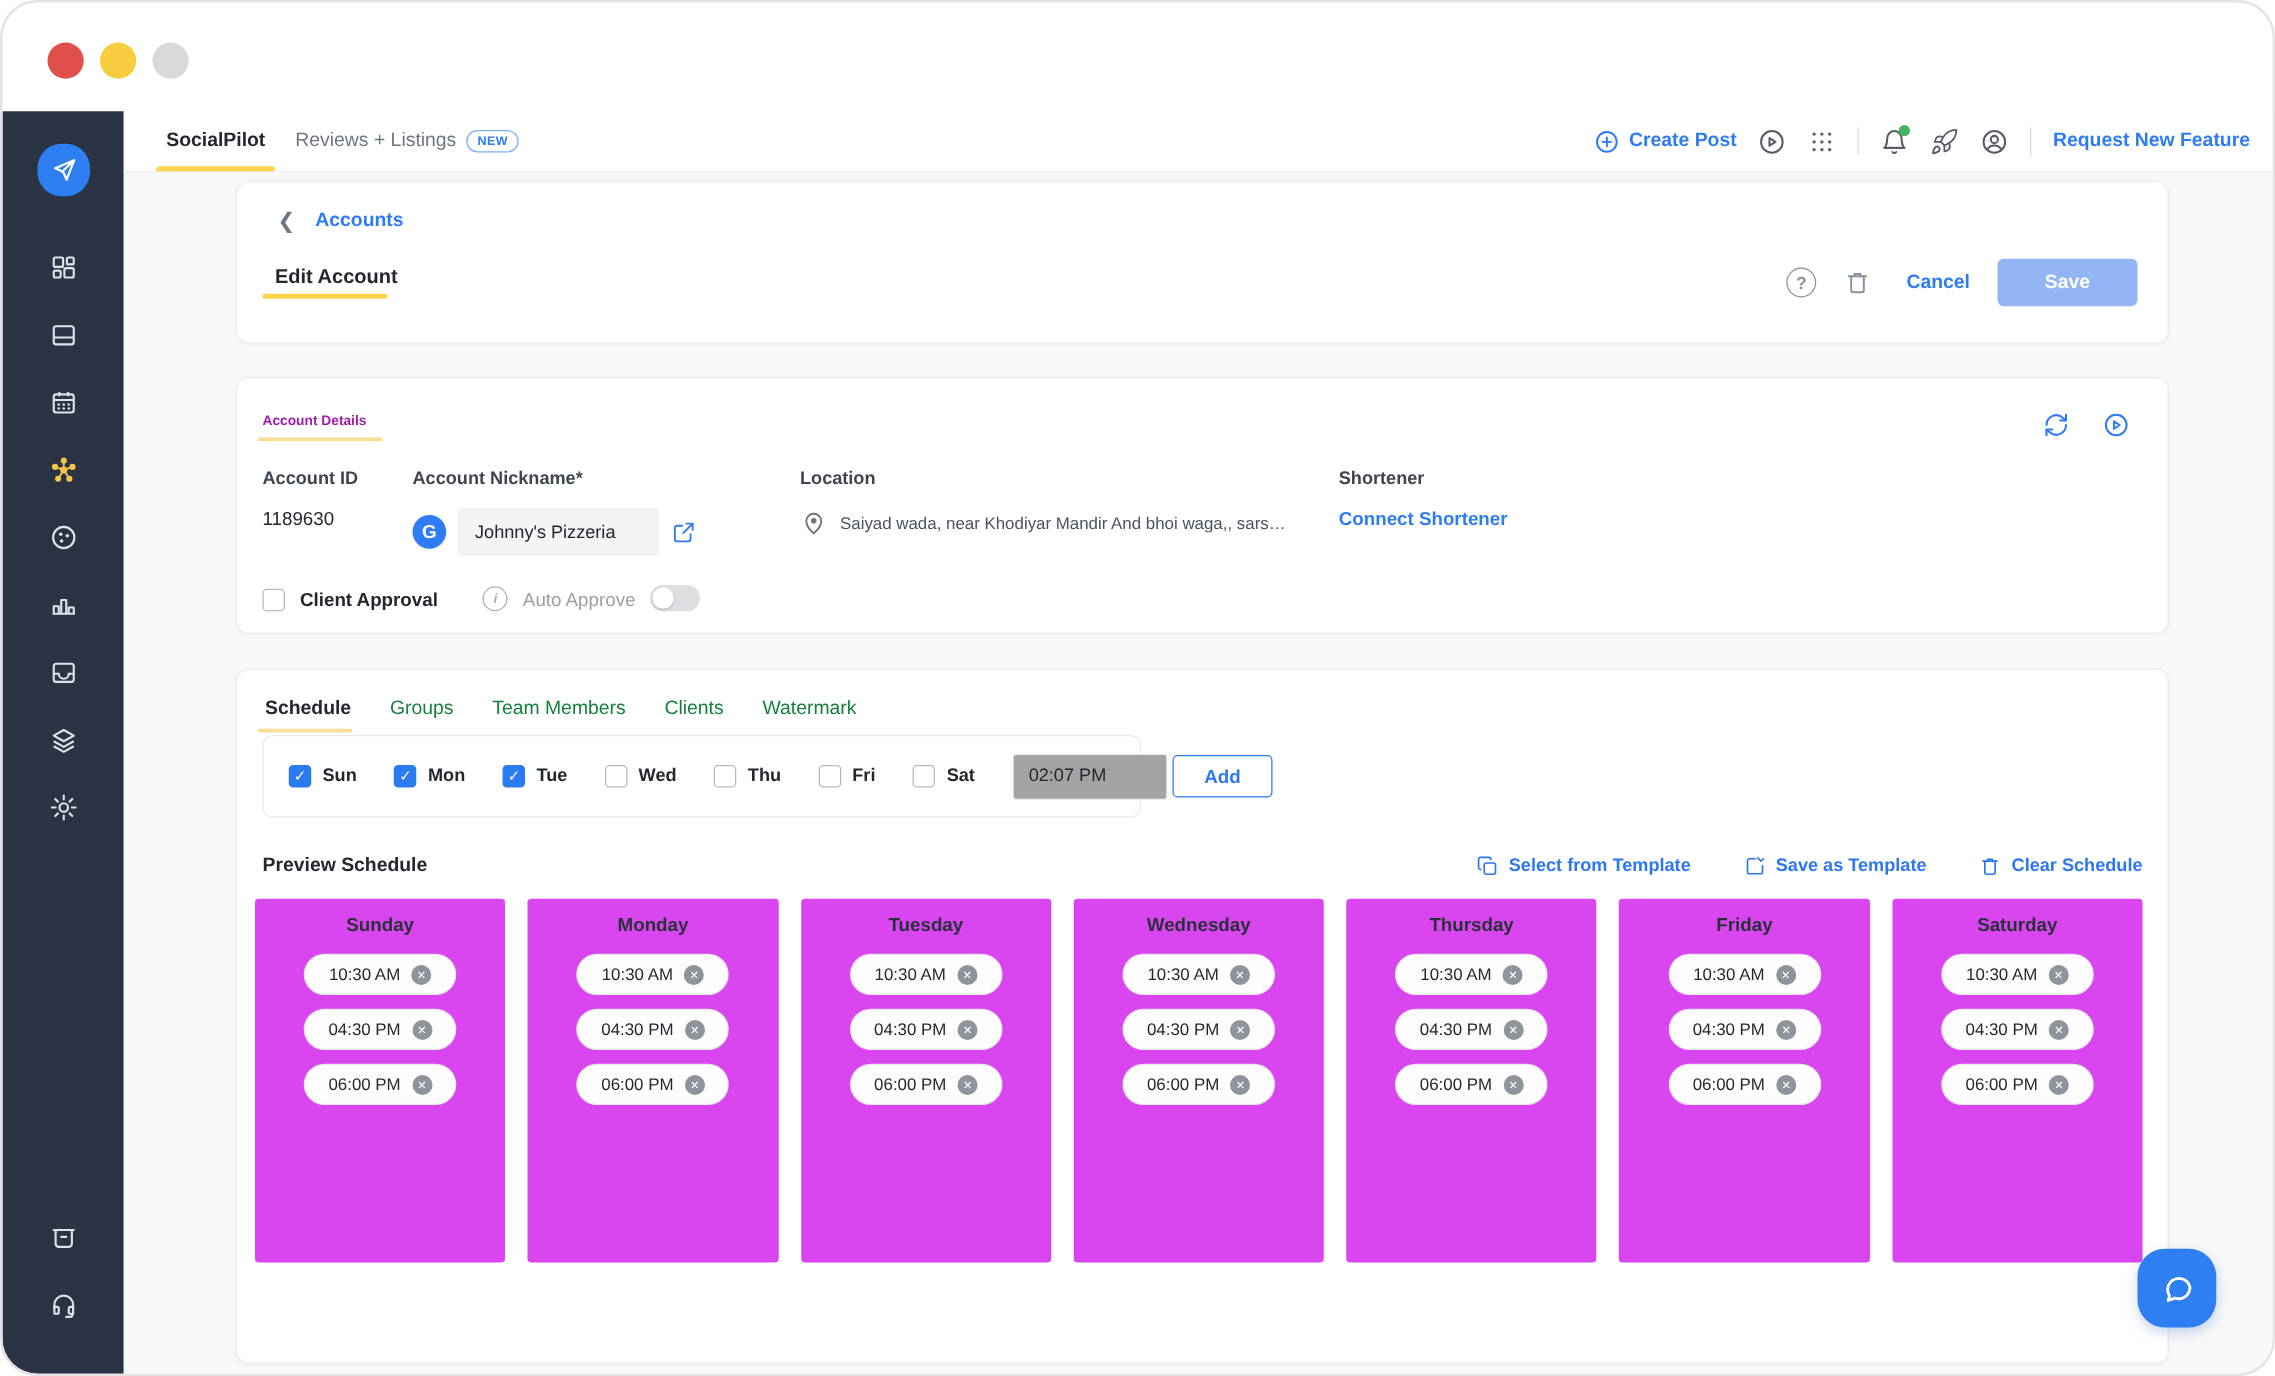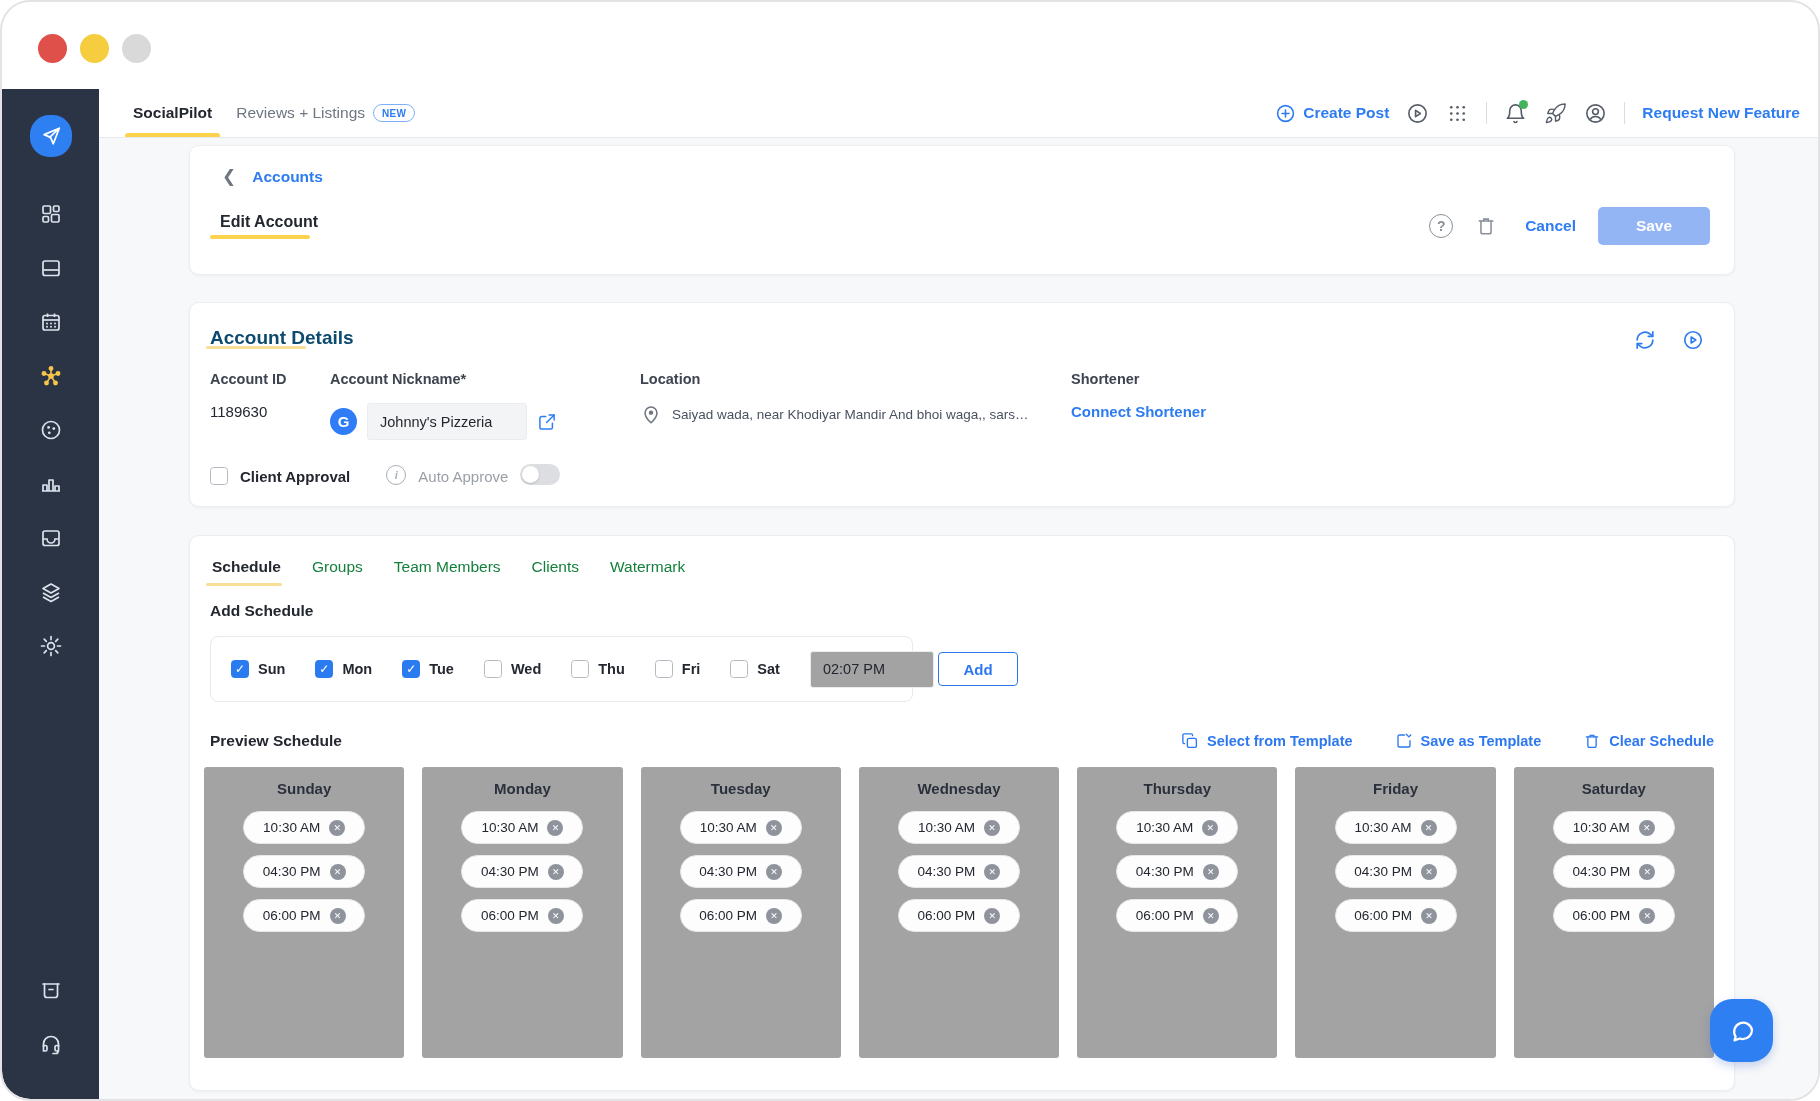--- a/index.html
+++ b/index.html
@@ -45,21 +45,21 @@
   .title-row { display:flex; align-items:center; margin-top:20px; }
   .page-title { font-size:16px; font-weight:700; color:#23272f; position:relative; padding:0 6px 8px 6px; }
   .page-title::after { content:""; position:absolute; left:-4px; bottom:0; width:100px; height:4.5px; background:#fdd24c; border-radius:3px; }
   .title-actions { margin-left:auto; display:flex; align-items:center; gap:22px; }
   .circle-q { width:24px; height:24px; border:1.6px solid #8a9099; border-radius:50%; color:#8a9099; font-size:14px; font-weight:700; display:flex; align-items:center; justify-content:center; cursor:pointer; }
   .gray-ic { width:22px; height:22px; color:#8a9099; cursor:pointer; }
   .gray-ic svg { width:22px; height:22px; }
   .cancel-link { color:#2e7cf2; font-size:15.5px; font-weight:700; cursor:pointer; margin-left:6px; }
   .save-btn { width:112px; height:38px; background:#93b5f4; color:#fff; font-size:15.5px; font-weight:700; border:none; border-radius:5px; cursor:pointer; }
 
-  .section-title { font-size:19px; font-weight:700; color:#0c4a6e; position:relative; display:inline-block; }
+  .section-title { font-size:11px; font-weight:700; color:#a21caf; position:relative; display:inline-block; padding-bottom:10px; }
   .section-title::after { content:""; position:absolute; left:-4px; bottom:0; width:100px; height:3.5px; background:#f7df95; border-radius:3px; }
   .card2-icons { position:absolute; top:26px; right:30px; display:flex; gap:26px; color:#2e7cf2; }
   .card2-icons .ic { width:22px; height:22px; cursor:pointer; }
   .card2-icons svg { width:22px; height:22px; }
 
   .fields-row { display:flex; margin-top:22px; }
   .f-label { font-size:14.5px; font-weight:700; color:#3e4450; margin-bottom:16px; }
   .f-col1 { width:120px; }
   .f-val { font-size:15px; color:#23272f; }
   .f-col2 { width:276px; }
@@ -98,21 +98,21 @@
   .time-input { width:124px; height:37px; background:#a3a3a3; border:1px solid #ececee; border-radius:3px; padding:0 12px; font-size:14.5px; color:#23272f; font-family:"Liberation Sans",sans-serif; }
   .add-btn { margin-left:25px; width:80px; height:34px; background:#fff; border:1px solid #2d78f0; color:#2d78f0; border-radius:4px; font-size:15px; font-weight:700; cursor:pointer; }
 
   .preview-row { display:flex; align-items:center; margin-top:30px; }
   .preview-title { font-size:15.5px; font-weight:700; color:#23272f; }
   .preview-links { margin-left:auto; display:flex; align-items:center; gap:42px;text-align:center; }
   .p-link { display:flex; align-items:center; gap:8px; color:#2d78f0; font-size:14.5px; font-weight:700; cursor:pointer; }
   .p-link svg { width:18px; height:18px; }
 
   .cols-row { display:flex; gap:18px; margin-top:17px; margin-left:-6px; }
-  .day-col { width:201px; height:291px; background:#a3a3a3; border-radius:3px; padding-top:13px; display:flex; flex-direction:column; align-items:center; }
+  .day-col { width:201px; height:291px; background:#d946ef; border-radius:3px; padding-top:13px; display:flex; flex-direction:column; align-items:center; }
   .day-col h4 { font-size:15px; font-weight:700; color:#2b313c; margin-bottom:14px; }
   .chip { width:122px; height:33px; background:#fdfdfd; border:1px solid #e8e8ea; border-radius:17px; display:flex; align-items:center; justify-content:center; gap:9px; margin-bottom:11px; }
   .chip .t { font-size:13.5px; color:#23272f; }
   .chip .x { width:16px; height:16px; border-radius:50%; background:#8e939c; color:#fff; font-size:9px; display:flex; align-items:center; justify-content:center; cursor:pointer; }
 
   .chat-fab { position:absolute; right:45px; bottom:37px; width:63px; height:63px; border:none; border-radius:22px; background:#2e7ff2; display:flex; align-items:center; justify-content:center; cursor:pointer; box-shadow:0 4px 10px rgba(40,90,200,.25); }
   .chat-fab svg { width:30px; height:30px; }
 </style>
 </head>
 <body>
@@ -400,21 +400,20 @@
 
     <section class="card card3">
       <div class="tabs-row">
         <span class="s-tab active">Schedule</span>
         <span class="s-tab">Groups</span>
         <span class="s-tab">Team Members</span>
         <span class="s-tab">Clients</span>
         <span class="s-tab">Watermark</span>
       </div>
 
-      <div class="add-title">Add Schedule</div>
 
       <div class="day-panel-row">
         <div class="day-panel">
           <div class="day-check">
               <span class="cb checked">✓</span>
               <span class="lbl">Sun</span>
             </div>
           <div class="day-check">
               <span class="cb checked">✓</span>
               <span class="lbl">Mon</span>

